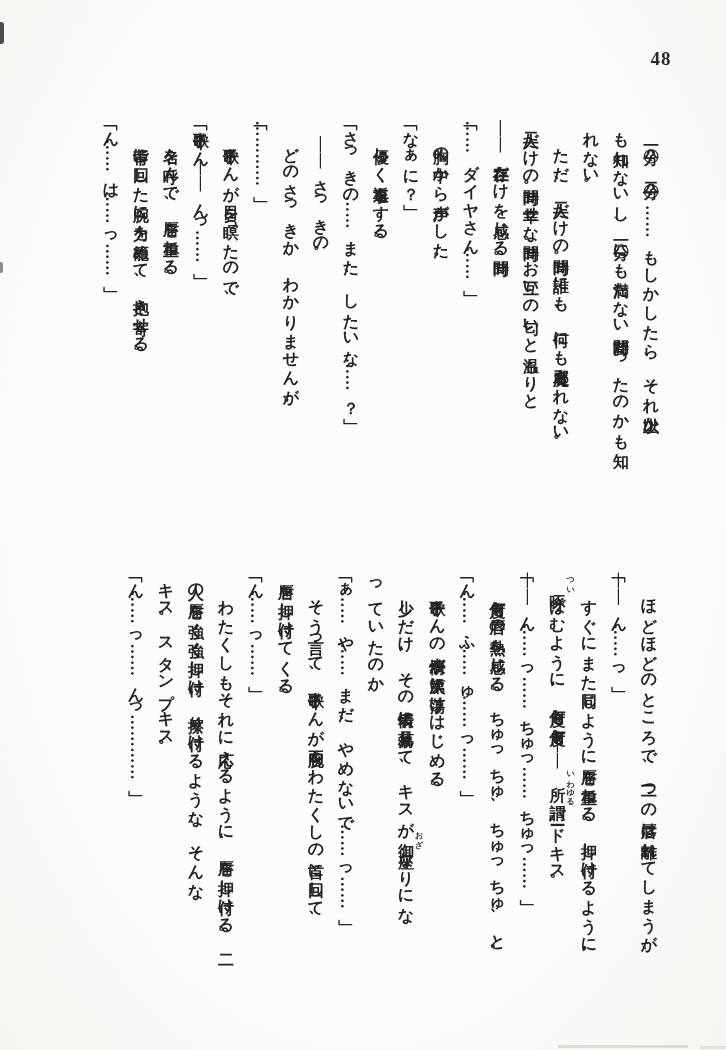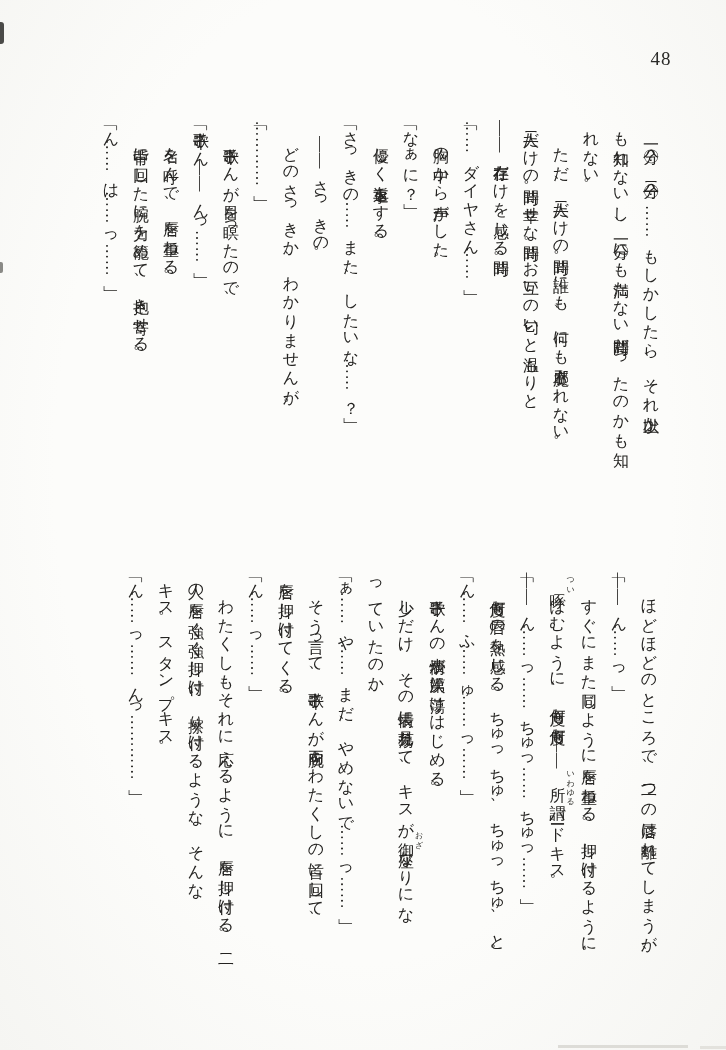--- a/index.html
+++ b/index.html
@@ -76,21 +76,21 @@
     background: #dddcd7;
   }
   .artifact-bottom-bar2 {
     left: 700px; top: 1046px; width: 26px; height: 3px;
     background: #e3e2dd;
   }
 </style>
 </head>
 <body style="color: rgb(36, 35, 33);">
 
-<div style="position:absolute;inset:0;">
+<div style="position:absolute;inset:0;font-weight:bold;">
   <div class="page-number">48</div>
 
   <div class="vblock" id="block-top">
       <p class="line indent">一〇分？　二〇分？　……もしかしたら、それ以上か</p>
       <p class="line">も知れないし、一〇分にも満たない時間だったのかも知</p>
       <p class="line">れない。</p>
       <p class="line indent">ただ、二人だけの時間。誰にも、何にも邪魔されない。</p>
       <p class="line">二人だけの時間。幸せな時間。お互いの匂いと温もりと</p>
       <p class="line">――存在だけを感じる時間。</p>
       <p class="line">「……ダイヤさん……」</p>

